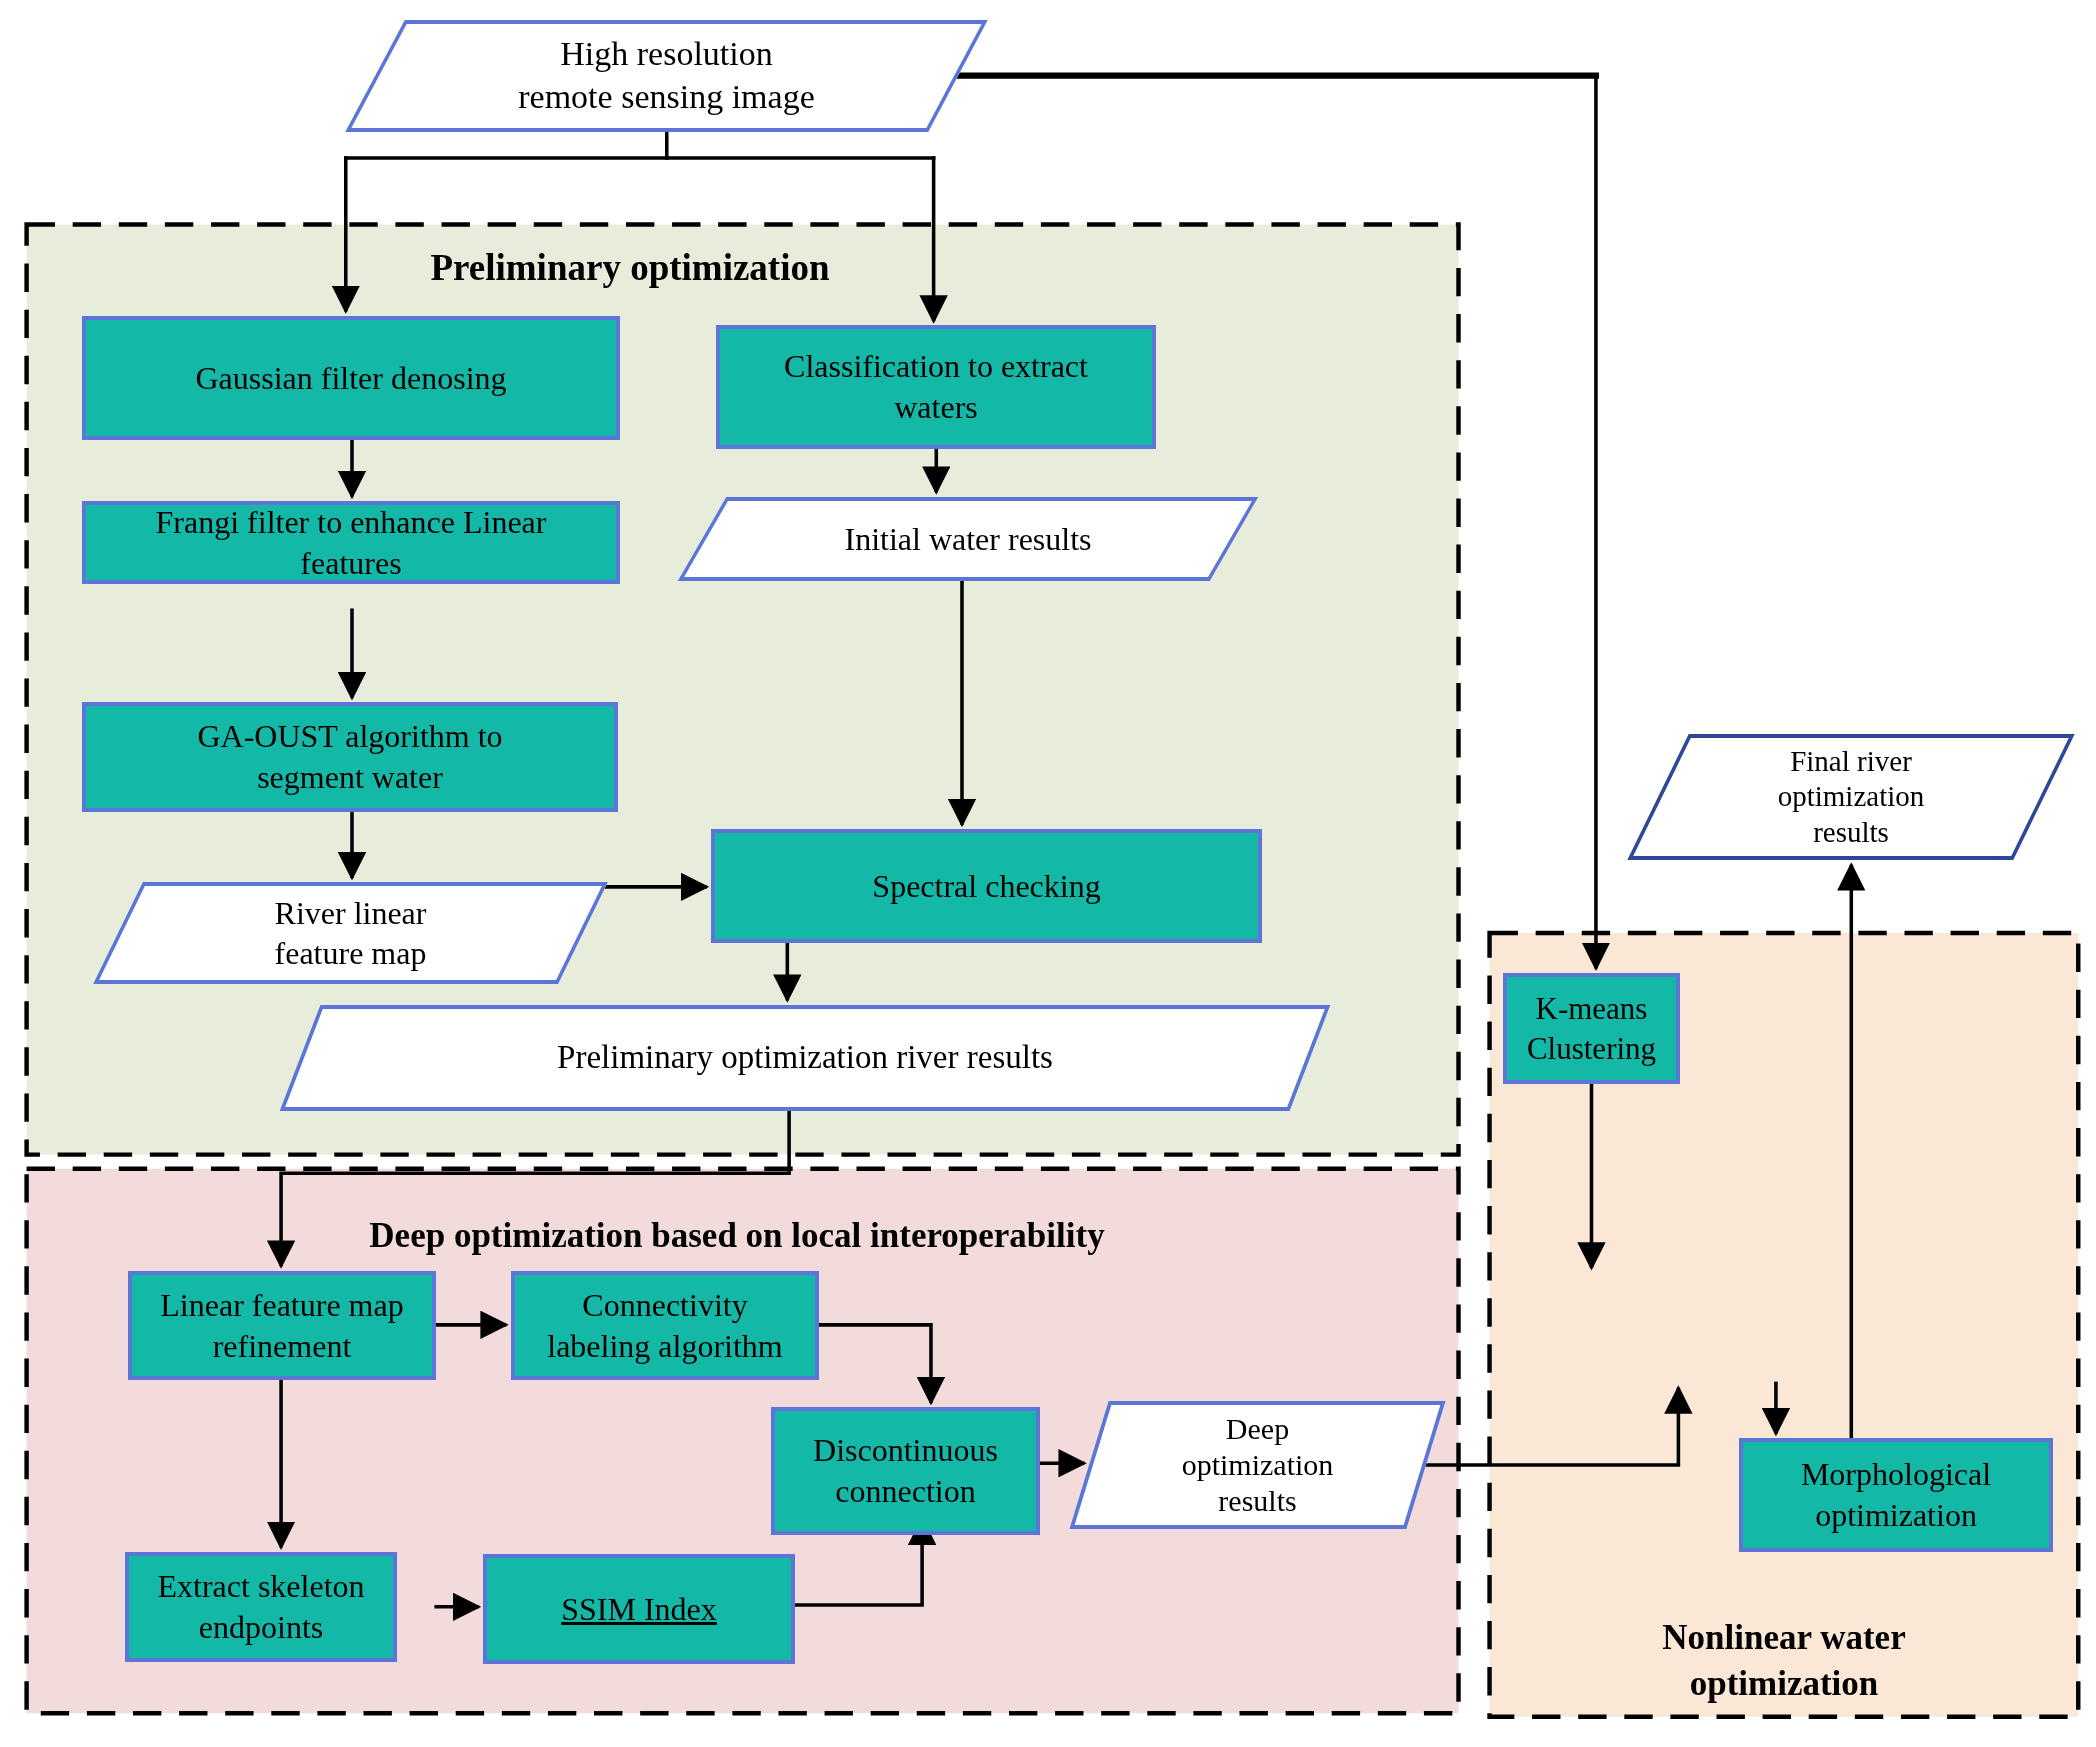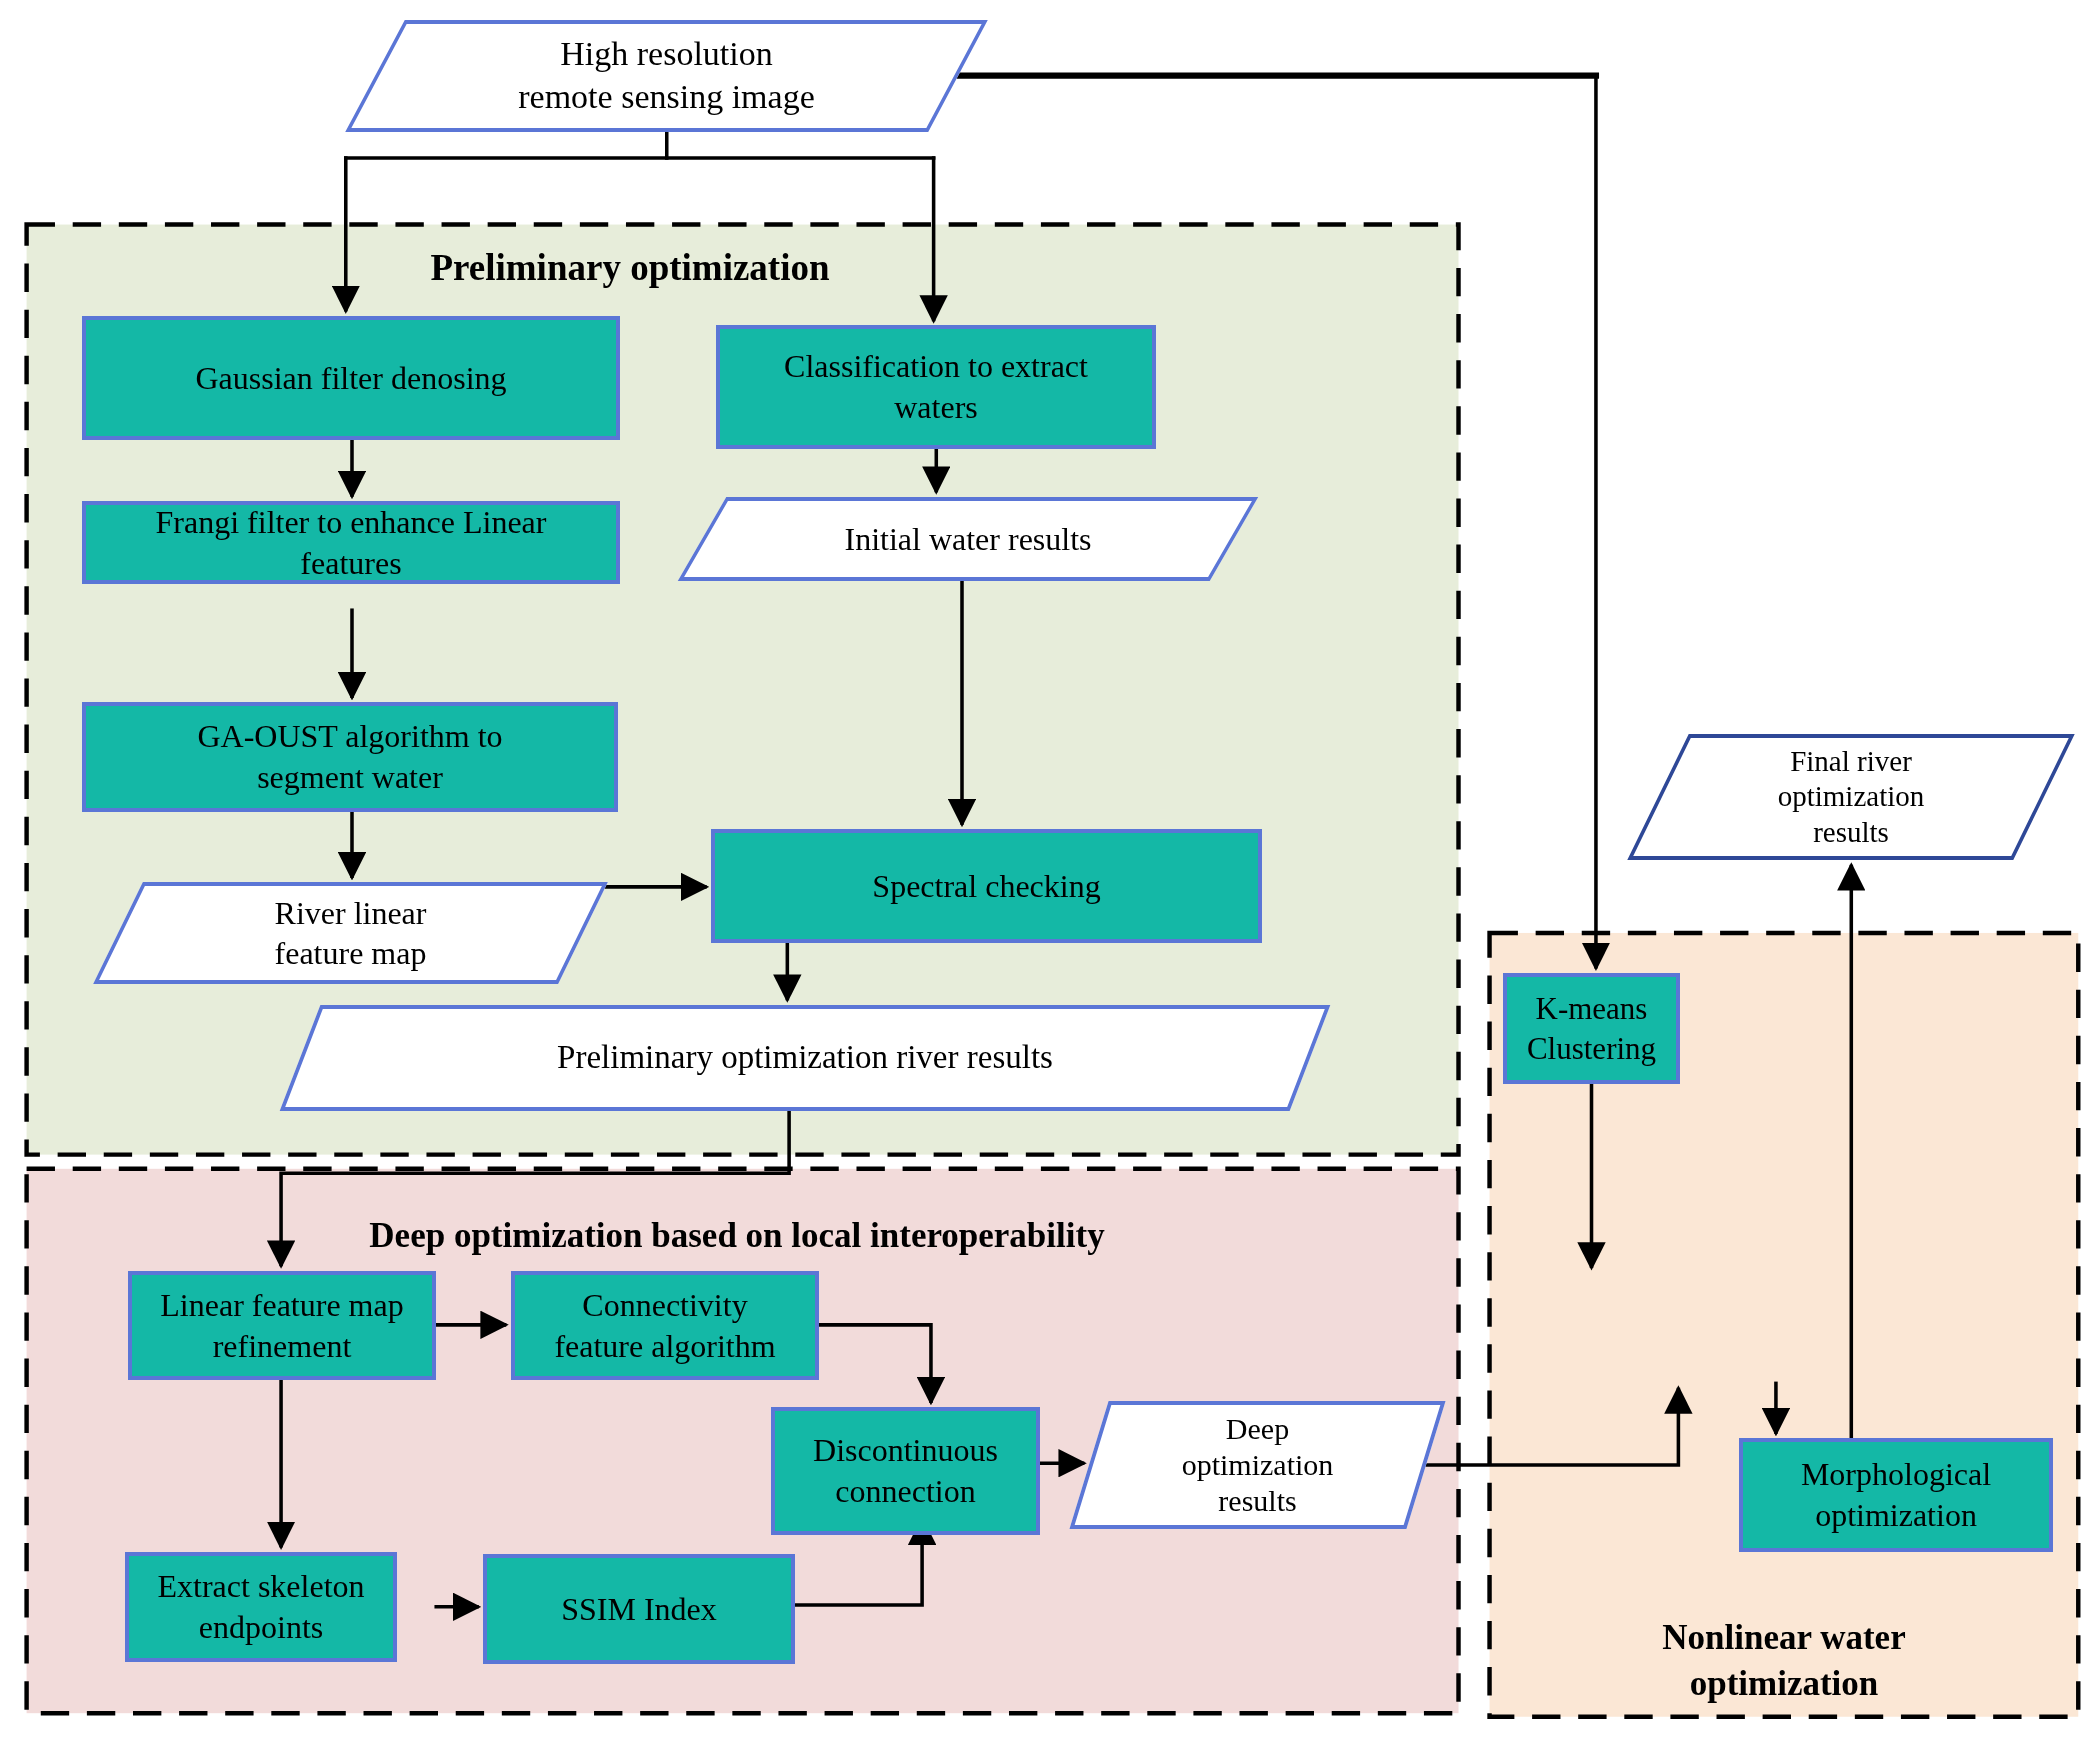--- a/index.html
+++ b/index.html
@@ -123,29 +123,29 @@
 
   <div class="node" style="left:716px;top:325px;width:440px;height:124px;">Classification to extract
 waters</div>
 
   <div class="node" style="left:711px;top:829px;width:551px;height:114px;">Spectral checking</div>
 
   <div class="node" style="left:128px;top:1271px;width:308px;height:109px;">Linear feature map
 refinement</div>
 
   <div class="node" style="left:511px;top:1271px;width:308px;height:109px;">Connectivity
-feature algorithm</div>
+labeling algorithm</div>
 
   <div class="node" style="left:771px;top:1407px;width:269px;height:128px;">Discontinuous
 connection</div>
 
   <div class="node" style="left:125px;top:1552px;width:272px;height:110px;">Extract skeleton
 endpoints</div>
 
-  <div class="node" style="left:483px;top:1554px;width:312px;height:110px;">SSIM Index</div>
+  <div class="node" style="left:483px;top:1554px;width:312px;height:110px;text-decoration:underline;">SSIM Index</div>
 
   <div class="node" style="left:1503px;top:973px;width:177px;height:111px;font-size:31px;">K-means
 Clustering</div>
 
 
   <div class="node" style="left:1739px;top:1438px;width:314px;height:114px;">Morphological
 optimization</div>
 
 </div>
 

